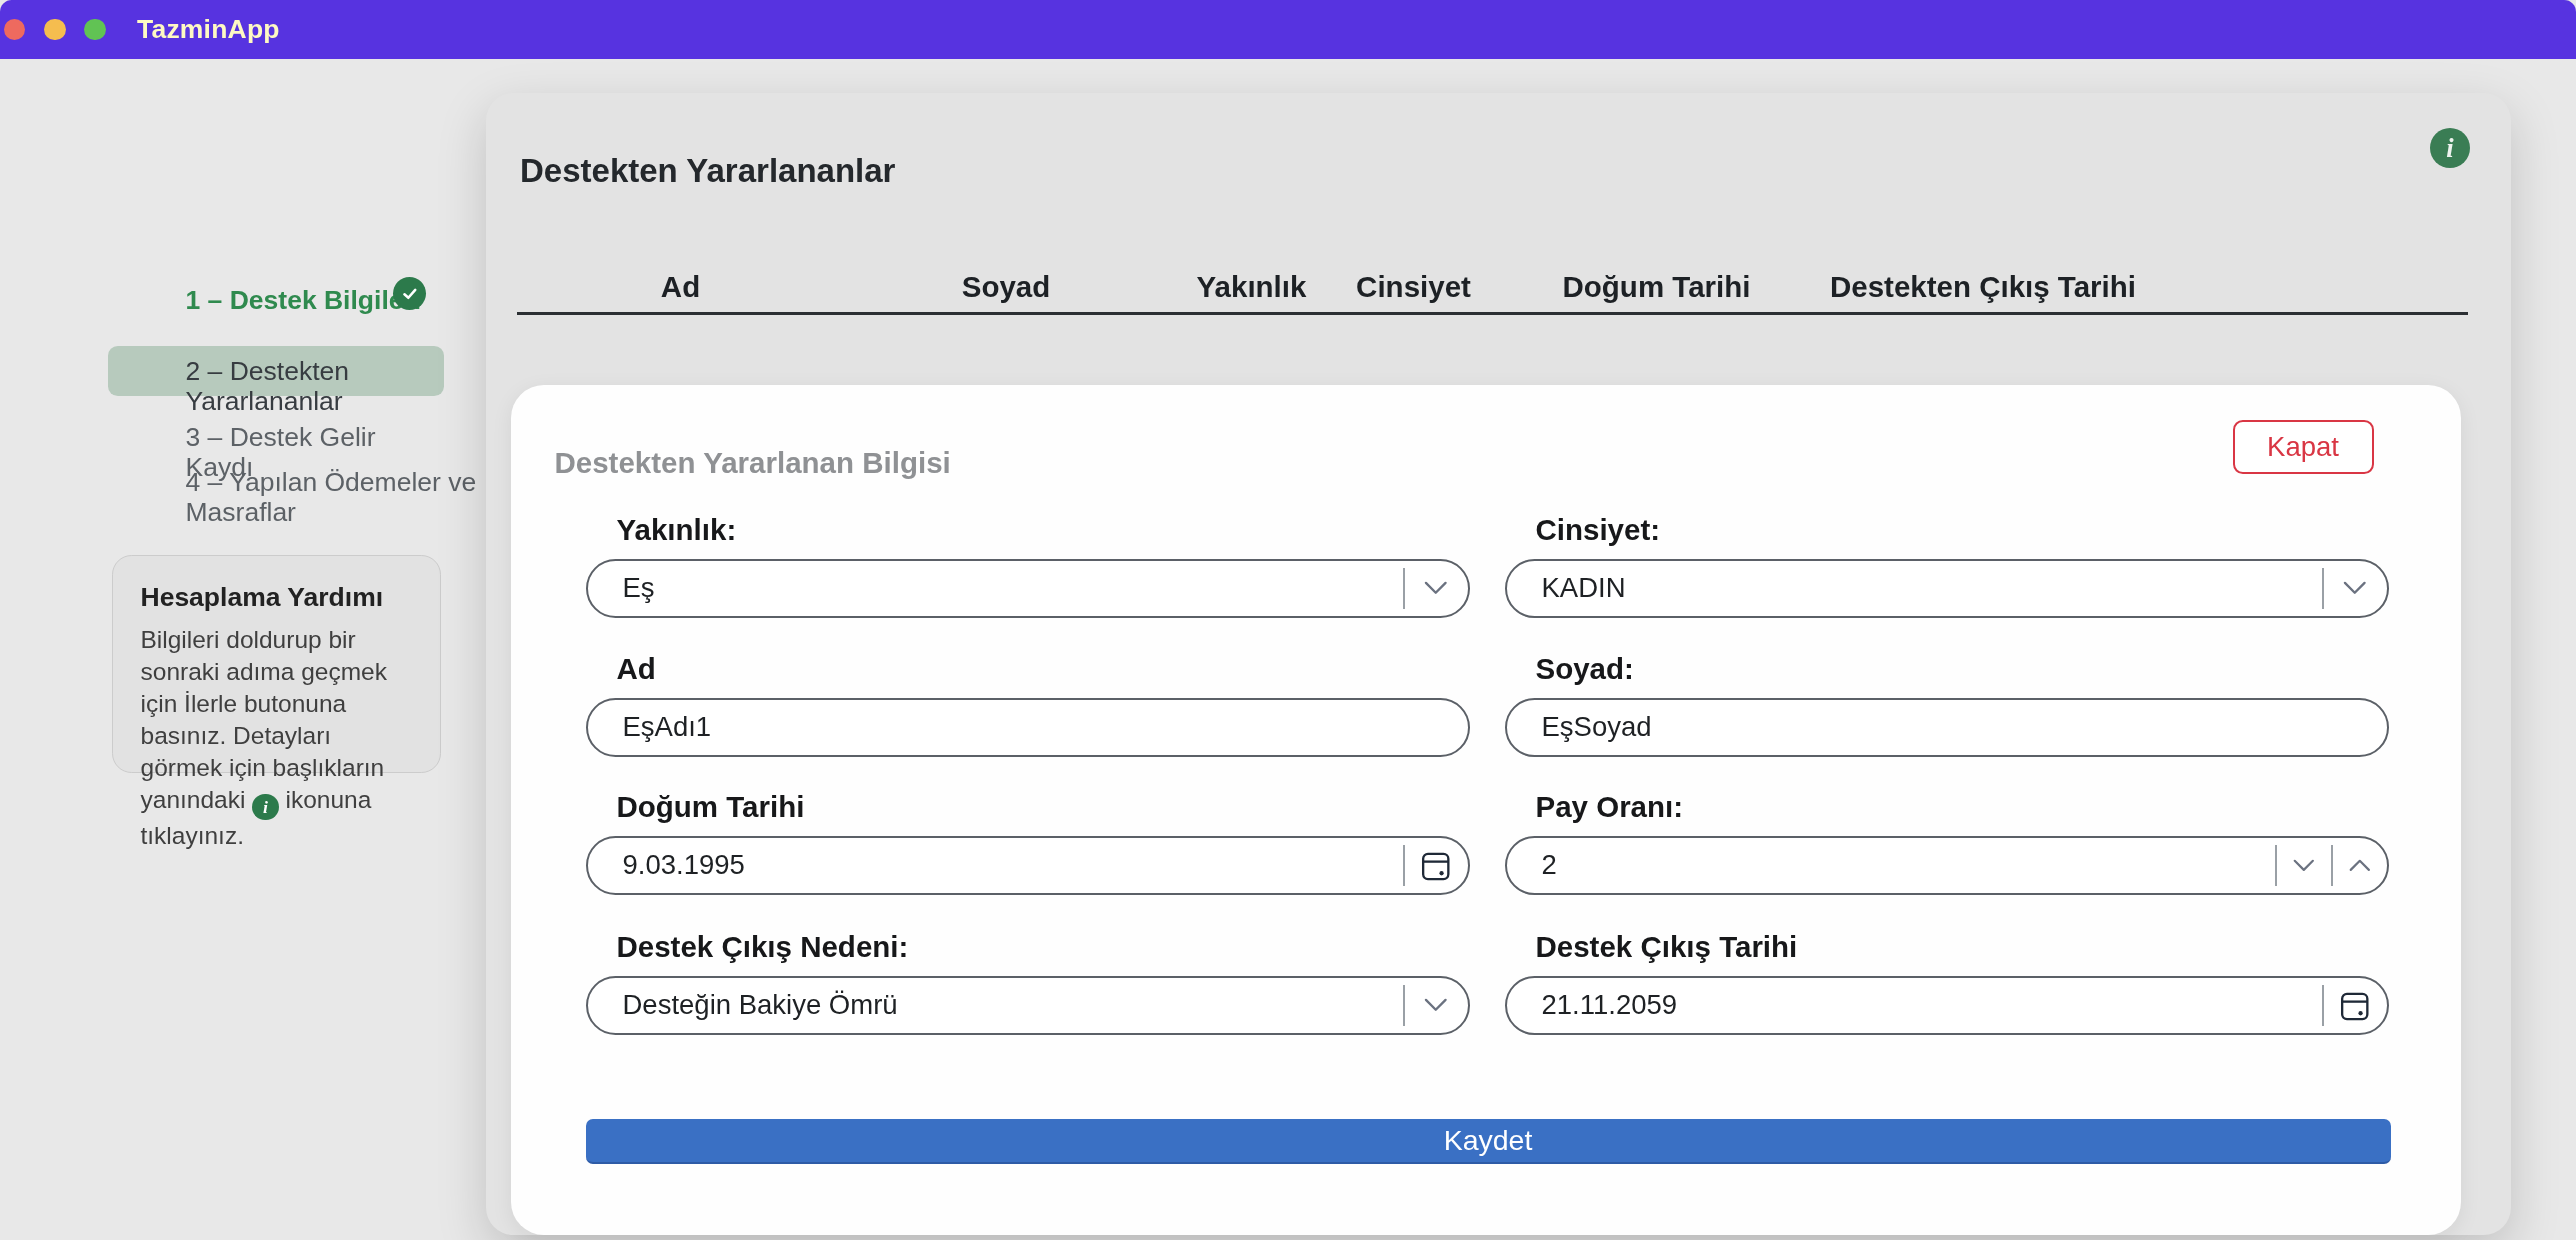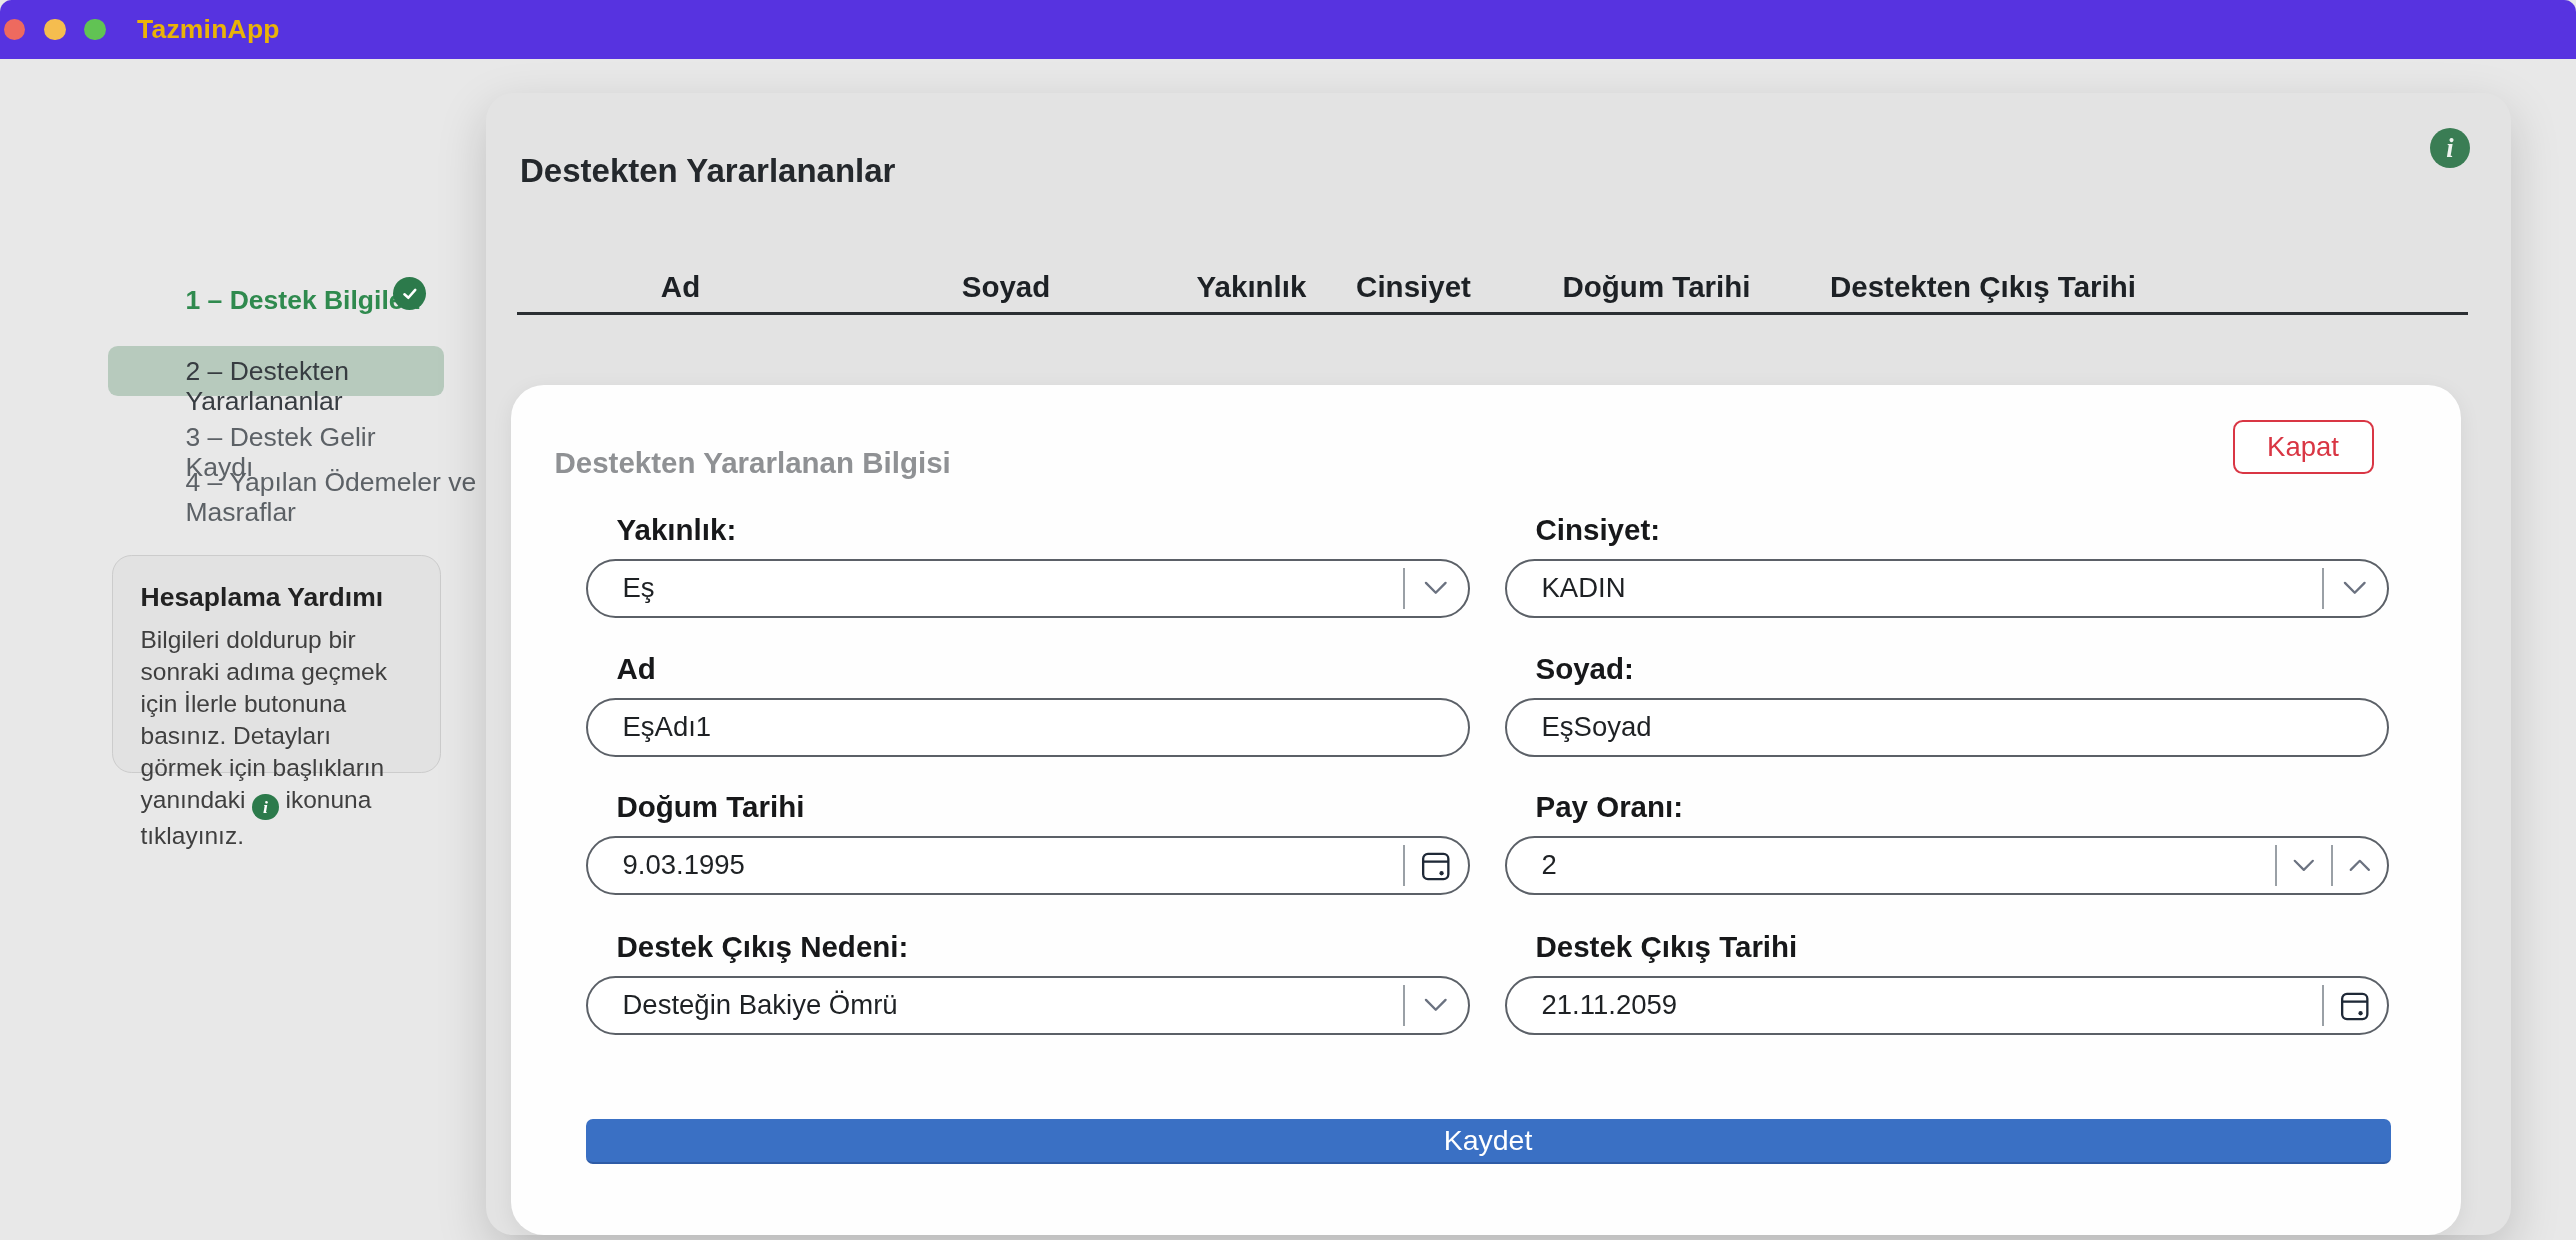--- a/index.html
+++ b/index.html
@@ -13,21 +13,21 @@
   .titlebar{
     position:absolute;left:0;top:0;width:2576px;height:59px;
     background:#5733e0;border-radius:11.8px 11.8px 0 0;
     display:flex;align-items:center;
   }
   .traffic{display:flex;align-items:center;gap:18.7px;margin-left:3.9px;}
   .tl{width:21.6px;height:21.6px;border-radius:50%;}
   .tl.red{background:#ee6a5f;}
   .tl.yellow{background:#f5bd4f;}
   .tl.green{background:#61c354;}
-  .app-title{margin-left:31px;font-size:26.5px;font-weight:bold;color:#eab308;letter-spacing:0.2px;}
+  .app-title{margin-left:31px;font-size:26.5px;font-weight:bold;color:#fef9c3;letter-spacing:0.2px;}
   
   .sidebar{position:absolute;left:108px;top:277px;width:339px;}
   .step{position:absolute;left:29.5px;font-size:26.5px;color:#5c6166;line-height:30px;cursor:default;margin-left:48px;}
   .step1{top:7.9px;color:#2f8a4e;font-weight:bold;}
   .step-check{position:absolute;left:285px;top:0px;width:33px;height:33px;border-radius:50%;
     background:#2c7a4b;display:flex;align-items:center;justify-content:center;}
   .step-check svg{width:17.7px;height:17.7px;}
   .step2-box{position:absolute;left:0;top:69px;width:336px;height:50px;background:#b7cabd;border-radius:9.8px;}
   .step2{top:79px;color:#373c41;}
   .step3{top:145px;}

